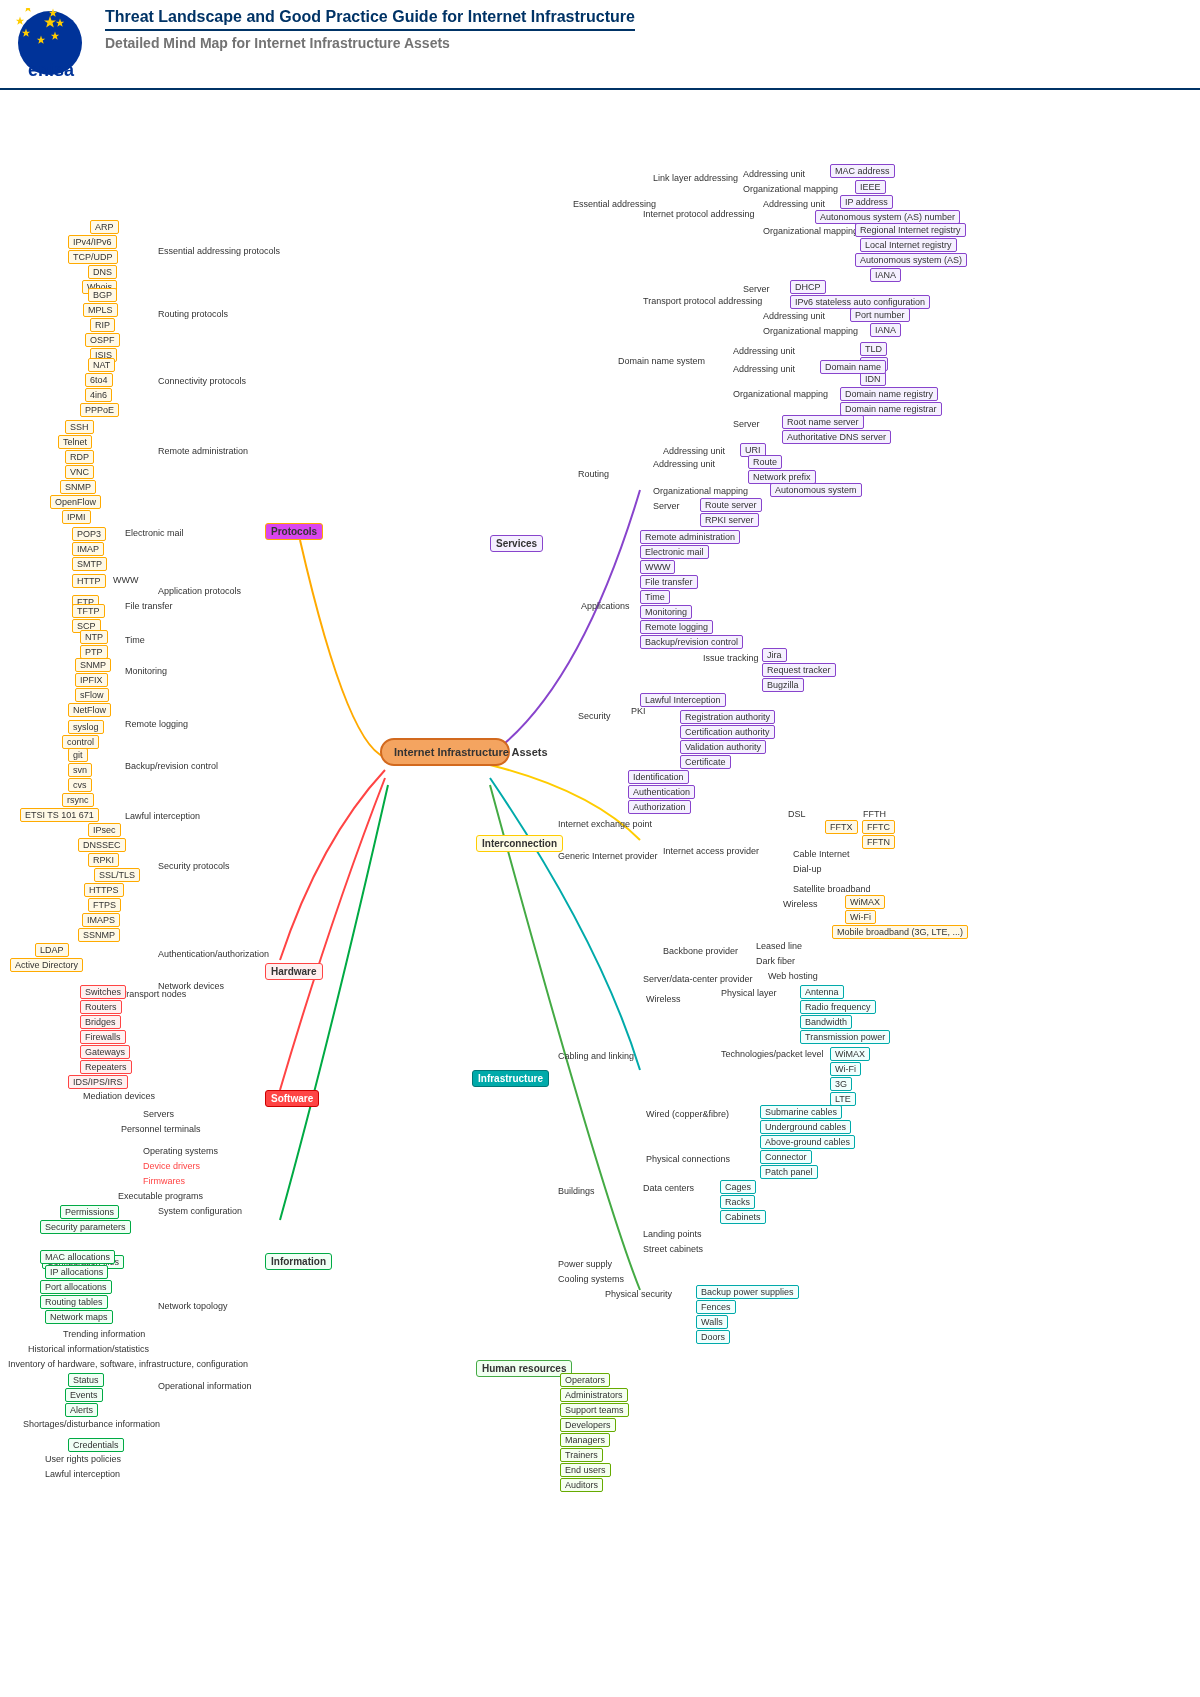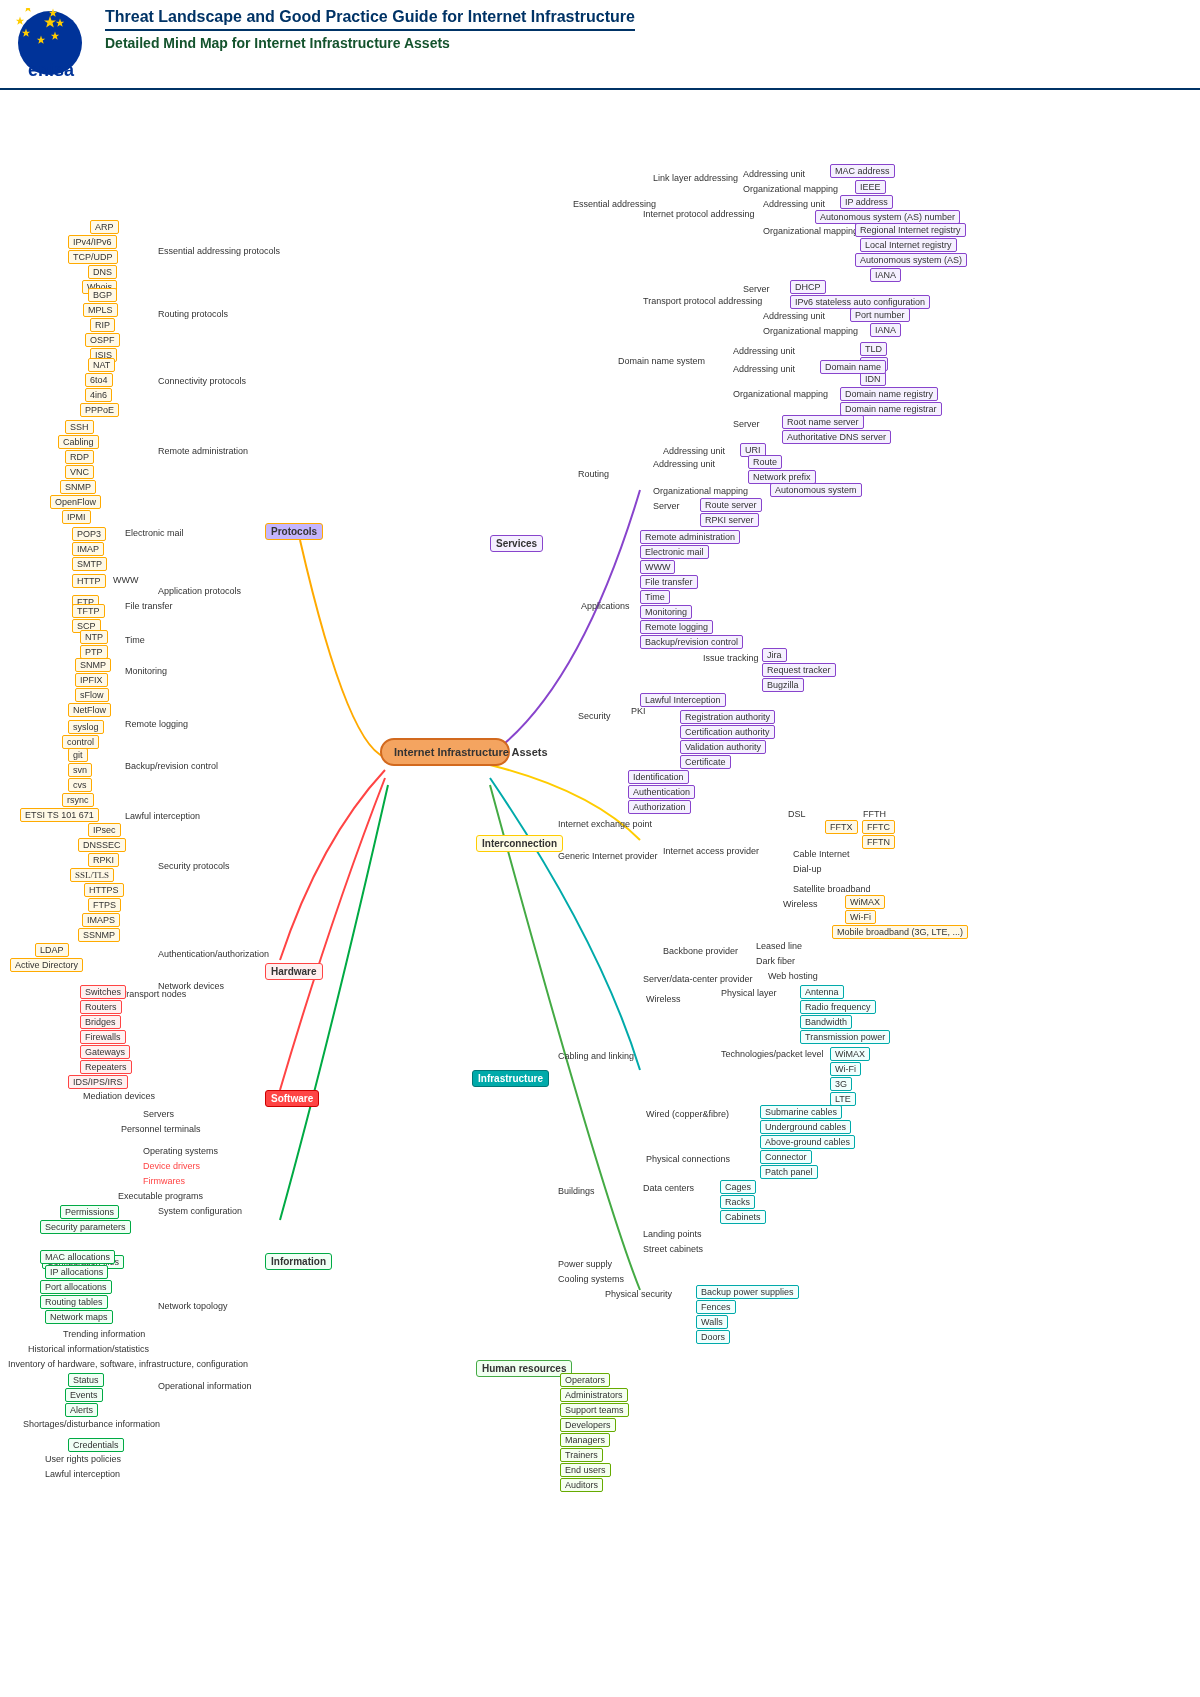--- a/index.html
+++ b/index.html
@@ -38,21 +38,21 @@
       font-weight: bold;
       color: #003366;
       border-bottom: 2px solid #003366;
       padding-bottom: 3px;
       margin-bottom: 4px;
     }
 
     .header-subtitle {
       font-size: 14px;
       font-weight: bold;
-      color: #14532d;
+      color: #737373;
     }
 
     .mindmap-container {
       position: relative;
       width: 1200px;
       height: 1615px;
     }
 
     svg.connections {
       position: absolute;
@@ -82,21 +82,21 @@
 
     .node-l1 {
       background: #fff;
       border: 1.5px solid;
       border-radius: 3px;
       font-weight: bold;
       font-size: 10px;
       padding: 2px 5px;
     }
 
-    .node-l1-protocols { border-color: #ffaa00; color: #333; background: #c4b5fd; }
+    .node-l1-protocols { border-color: #ffaa00; color: #333; background: #d946ef; }
     .node-l1-hardware { border-color: #ff4444; color: #333; background: #fff0f0; }
     .node-l1-software { border-color: #ff4444; color: #333; background: #fff0f0; }
     .node-l1-information { border-color: #00aa44; color: #333; background: #f0fff5; }
     .node-l1-services { border-color: #8844cc; color: #333; background: #f5f0ff; }
     .node-l1-interconnection { border-color: #ffcc00; color: #333; background: #fffde6; }
     .node-l1-infrastructure { border-color: #00aaaa; color: #333; background: #f0fffe; }
     .node-l1-human { border-color: #44aa44; color: #333; background: #f0fff0; }
 
     .node-label {
       font-size: 9px;
@@ -189,21 +189,21 @@
 <div class="node node-box node-box-yellow" style="left:90px; top:258px;">ISIS</div>
 
 <div class="node node-label" style="left:155px; top:285px;">Connectivity protocols</div>
 <div class="node node-box node-box-yellow" style="left:88px; top:268px;">NAT</div>
 <div class="node node-box node-box-yellow" style="left:85px; top:283px;">6to4</div>
 <div class="node node-box node-box-yellow" style="left:85px; top:298px;">4in6</div>
 <div class="node node-box node-box-yellow" style="left:80px; top:313px;">PPPoE</div>
 
 <div class="node node-label" style="left:155px; top:355px;">Remote administration</div>
 <div class="node node-box node-box-yellow" style="left:65px; top:330px;">SSH</div>
-<div class="node node-box node-box-yellow" style="left:58px; top:345px;">Cabling</div>
+<div class="node node-box node-box-yellow" style="left:58px; top:345px;">Telnet</div>
 <div class="node node-box node-box-yellow" style="left:65px; top:360px;">RDP</div>
 <div class="node node-box node-box-yellow" style="left:65px; top:375px;">VNC</div>
 <div class="node node-box node-box-yellow" style="left:60px; top:390px;">SNMP</div>
 <div class="node node-box node-box-yellow" style="left:50px; top:405px;">OpenFlow</div>
 <div class="node node-box node-box-yellow" style="left:62px; top:420px;">IPMI</div>
 
 <div class="node node-label" style="left:155px; top:495px;">Application protocols</div>
 
 <div class="node node-label" style="left:122px; top:437px;">Electronic mail</div>
 <div class="node node-box node-box-yellow" style="left:72px; top:437px;">POP3</div>
@@ -238,21 +238,21 @@
 <div class="node node-box node-box-yellow" style="left:68px; top:688px;">cvs</div>
 <div class="node node-box node-box-yellow" style="left:62px; top:703px;">rsync</div>
 
 <div class="node node-label" style="left:122px; top:720px;">Lawful interception</div>
 <div class="node node-box node-box-yellow" style="left:20px; top:718px;">ETSI TS 101 671</div>
 
 <div class="node node-label" style="left:155px; top:770px;">Security protocols</div>
 <div class="node node-box node-box-yellow" style="left:88px; top:733px;">IPsec</div>
 <div class="node node-box node-box-yellow" style="left:78px; top:748px;">DNSSEC</div>
 <div class="node node-box node-box-yellow" style="left:88px; top:763px;">RPKI</div>
-<div class="node node-box node-box-yellow" style="left:70px; top:778px;font-family:Liberation Serif, serif;">SSL/TLS</div>
+<div class="node node-box node-box-yellow" style="left:94px; top:778px;">SSL/TLS</div>
 <div class="node node-box node-box-yellow" style="left:84px; top:793px;">HTTPS</div>
 <div class="node node-box node-box-yellow" style="left:88px; top:808px;">FTPS</div>
 <div class="node node-box node-box-yellow" style="left:82px; top:823px;">IMAPS</div>
 <div class="node node-box node-box-yellow" style="left:78px; top:838px;">SSNMP</div>
 
 <div class="node node-label" style="left:155px; top:858px;">Authentication/authorization</div>
 <div class="node node-box node-box-yellow" style="left:35px; top:853px;">LDAP</div>
 <div class="node node-box node-box-yellow" style="left:10px; top:868px;">Active Directory</div>
 
 <div class="node node-l1 node-l1-hardware" style="left:265px; top:873px;">Hardware</div>

